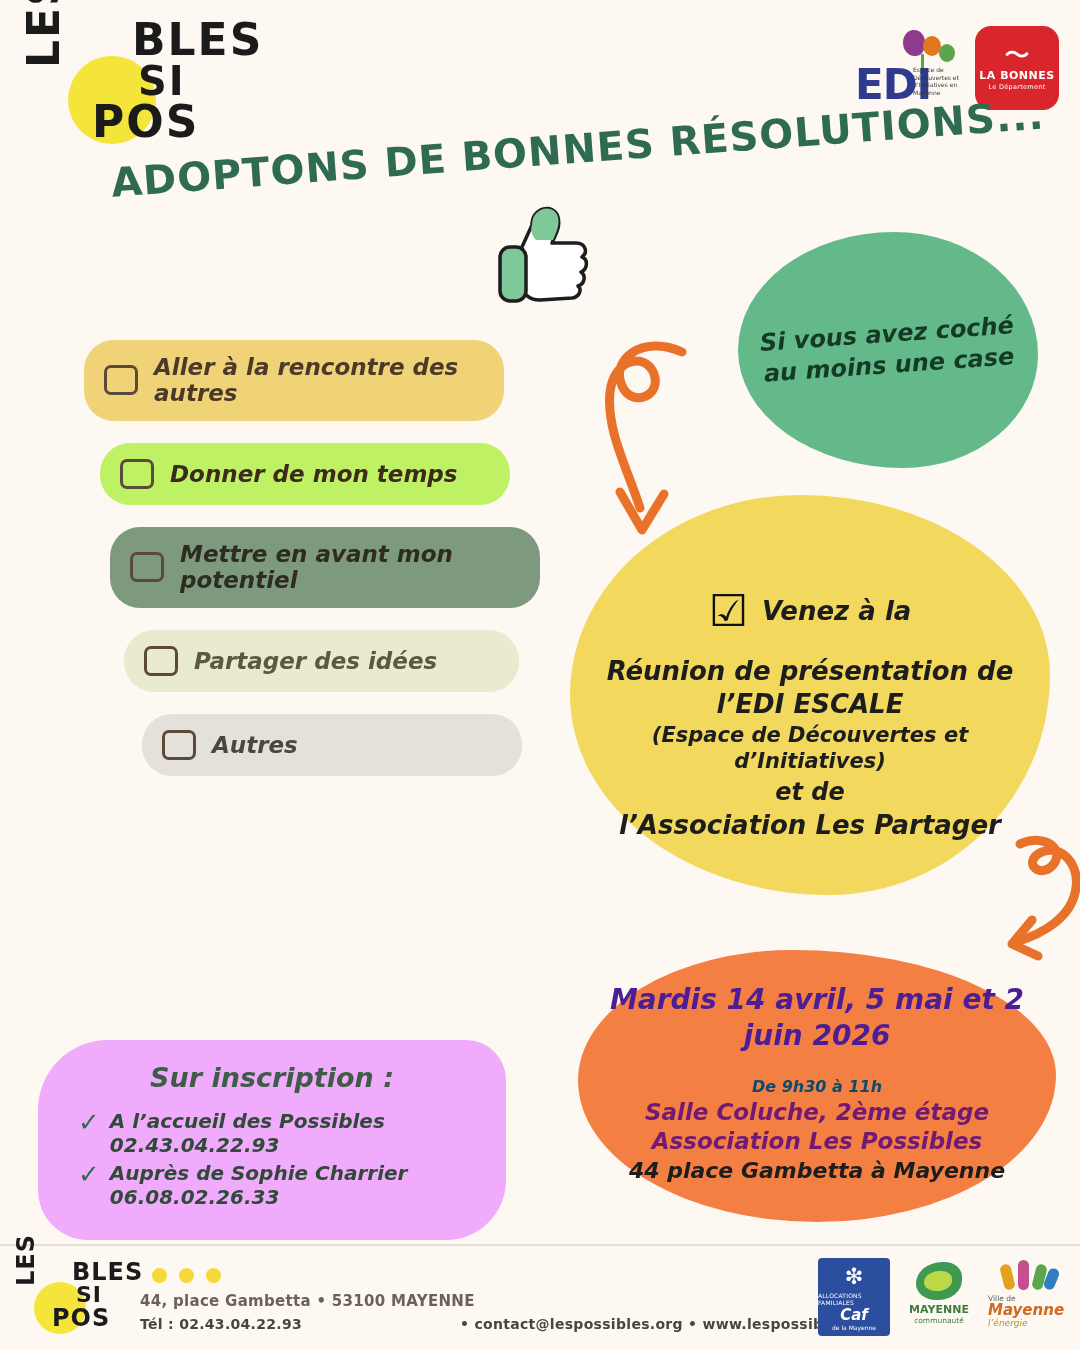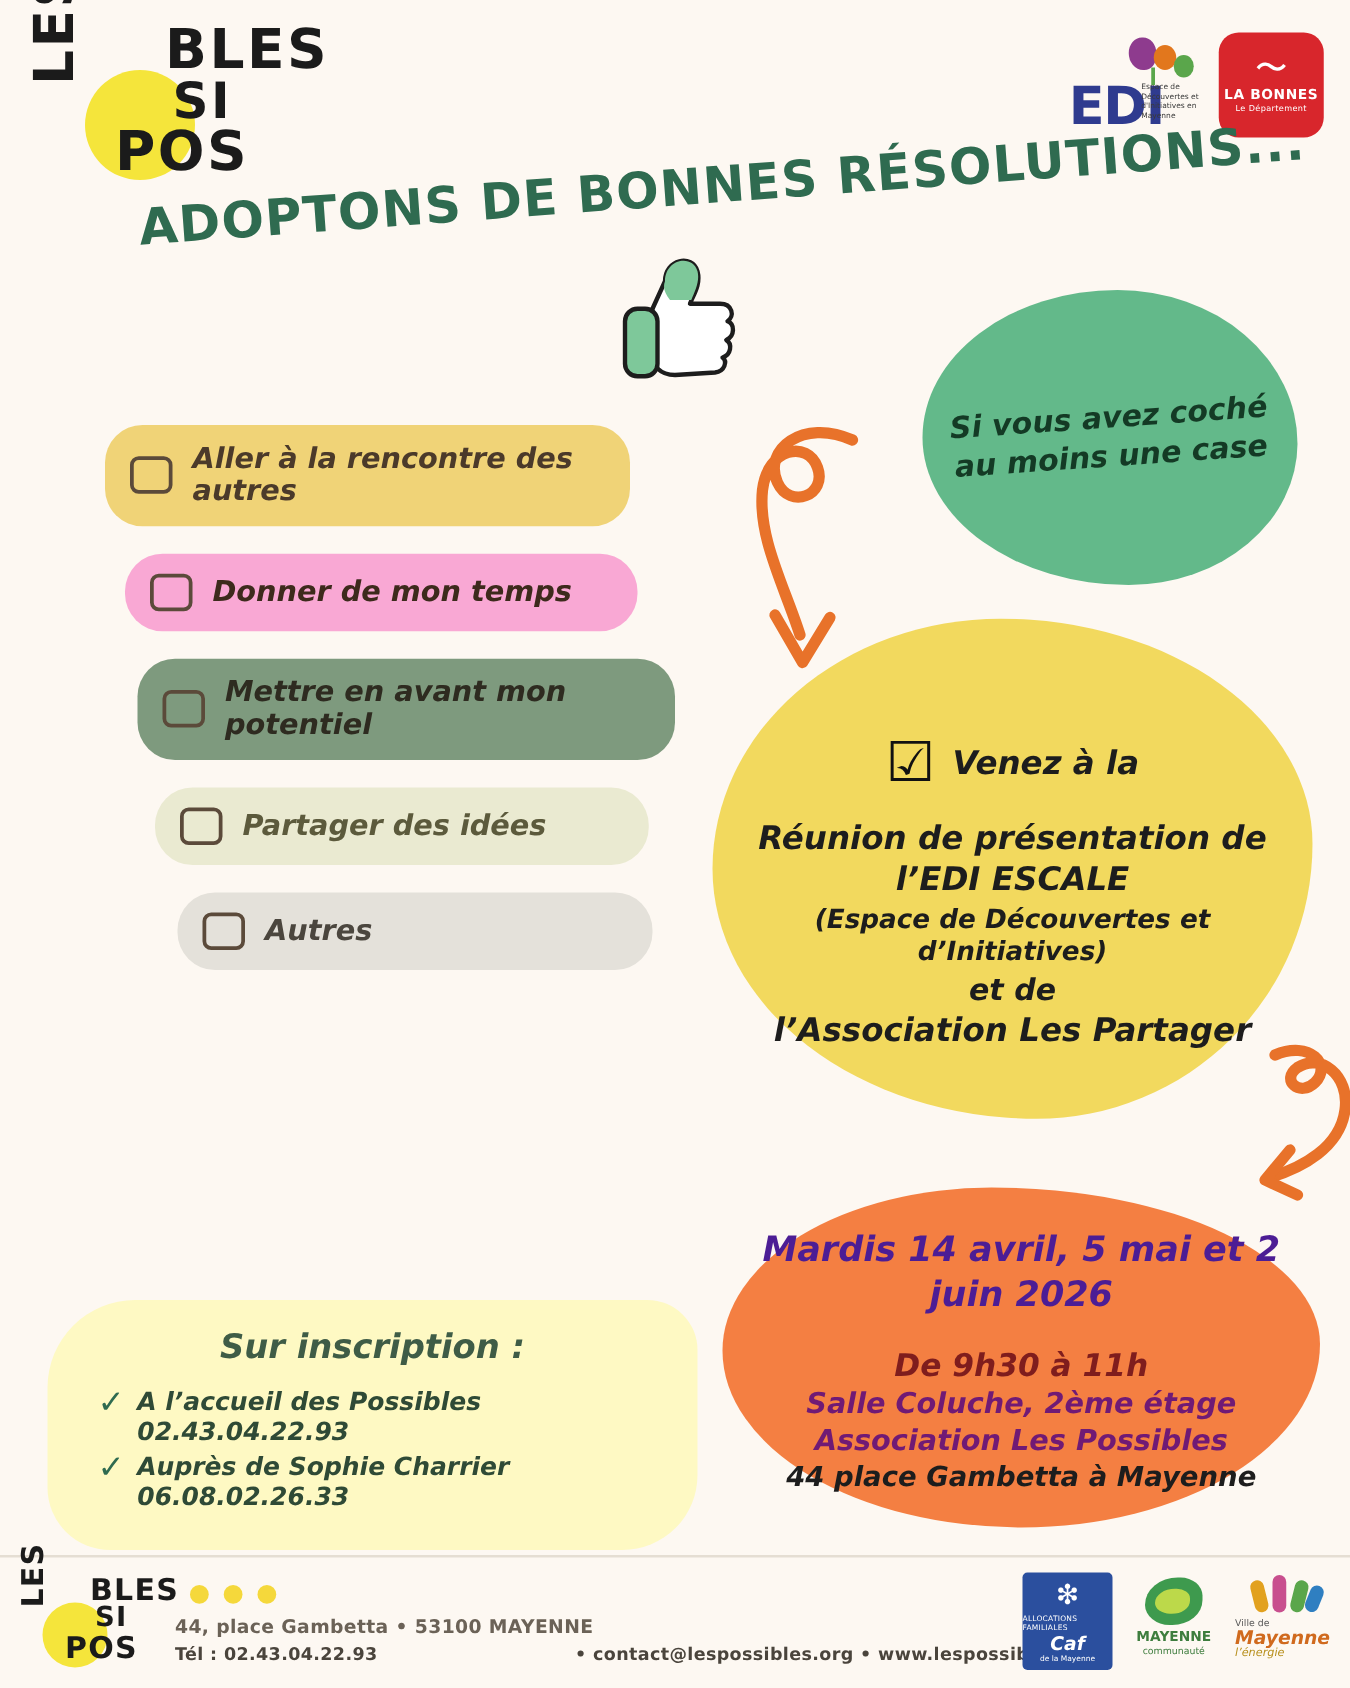--- a/index.html
+++ b/index.html
@@ -99,33 +99,33 @@
     background: transparent;
   }
   .row .txt {
     font-weight: 700; font-style: italic; font-size: 23px; color: #4b3a2a;
     line-height: 1.15;
   }
 
   .r1 { background: #f9d9cf; width: 405px; }
   .r1 .txt { font-size: 24px; }
   .r2 { background: #f0d377; width: 420px; margin-left: 22px; }
-  .r3 { background: #f9a8d4; width: 410px; margin-left: 38px; }
+  .r3 { background: #bef264; width: 410px; margin-left: 38px; }
   .r3 .txt { color: #3d2a1c; }
   .r4 { background: #7e9a7e; width: 430px; margin-left: 48px; }
   .r4 .txt { color: #2e2b20; }
   .r5 { background: #eaead1; width: 395px; margin-left: 62px; }
   .r5 .txt { color: #5c5a3c; }
   .r6 { background: #e4e1da; width: 380px; margin-left: 80px; }
   .r6 .txt { color: #4b463e; }
 
   
   .inscription {
-    position: absolute; left: 38px; top: 1040px; width: 520px; height: 200px;
-    background: #fef9c3;
+    position: absolute; left: 38px; top: 1040px; width: 468px; height: 200px;
+    background: #f0abfc;
     border-radius: 70px 40px 60px 50px;
     padding: 22px 30px;
   }
   .inscription h3 {
     text-align: center;
     font-size: 27px; font-weight: 800; font-style: italic; color: #3f5c46;
     margin-bottom: 16px;
   }
   .insc-line {
     display: flex; align-items: flex-start; gap: 10px;
@@ -165,21 +165,21 @@
 
   
   .orange-blob {
     position: absolute; left: 578px; top: 950px; width: 478px; height: 272px;
     background: #f47f42;
     border-radius: 45% 55% 50% 50% / 48% 46% 54% 52%;
     padding: 26px 24px;
     text-align: center;
   }
   .odate { font-size: 28px; font-weight: 800; font-style: italic; color: #4c1d95; line-height: 1.3; margin-top: 6px; }
-  .otime { font-size: 25px; font-weight: 800; font-style: italic; color: #7f1d1d; margin-top: 22px; line-height: 1.3; }
+  .otime { font-size: 16px; font-weight: 800; font-style: italic; color: #0c4a6e; margin-top: 22px; line-height: 1.3; }
   .oline { font-size: 23px; font-weight: 800; font-style: italic; color: #701a75; line-height: 1.3; }
   .oline2 { font-size: 22px; font-weight: 700; font-style: italic; color: #1d1d1d; line-height: 1.3; }
 
   
   .footer-line {
     position: absolute; left: 0; top: 1244px; width: 1080px; height: 2px; background: #e5ded3;
   }
   .logo-bottom { position: absolute; left: 6px; top: 1252px; width: 180px; height: 96px; }
   .lb-dot { position: absolute; left: 28px; top: 30px; width: 52px; height: 52px; border-radius: 50%; background: #f5e53b; }
   .lb-les { position: absolute; left: 6px; top: 34px; transform: rotate(-90deg); transform-origin: left top; font-weight: 700; font-size: 24px; color: #1b1b1b; letter-spacing: 1px; }

